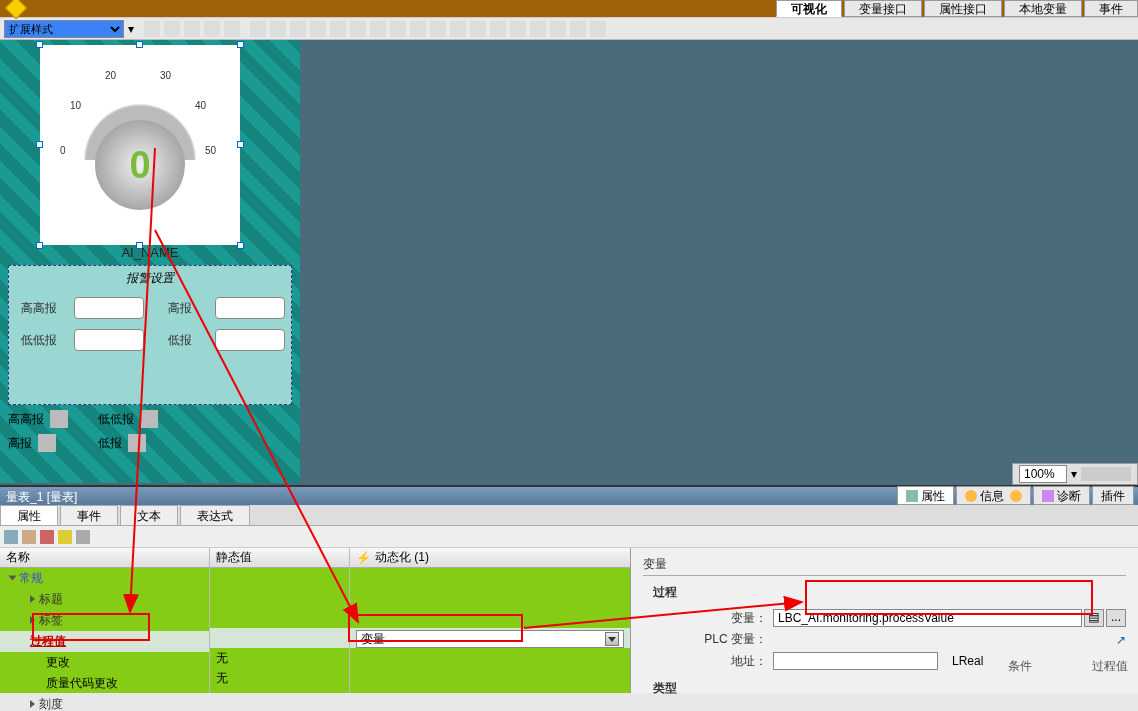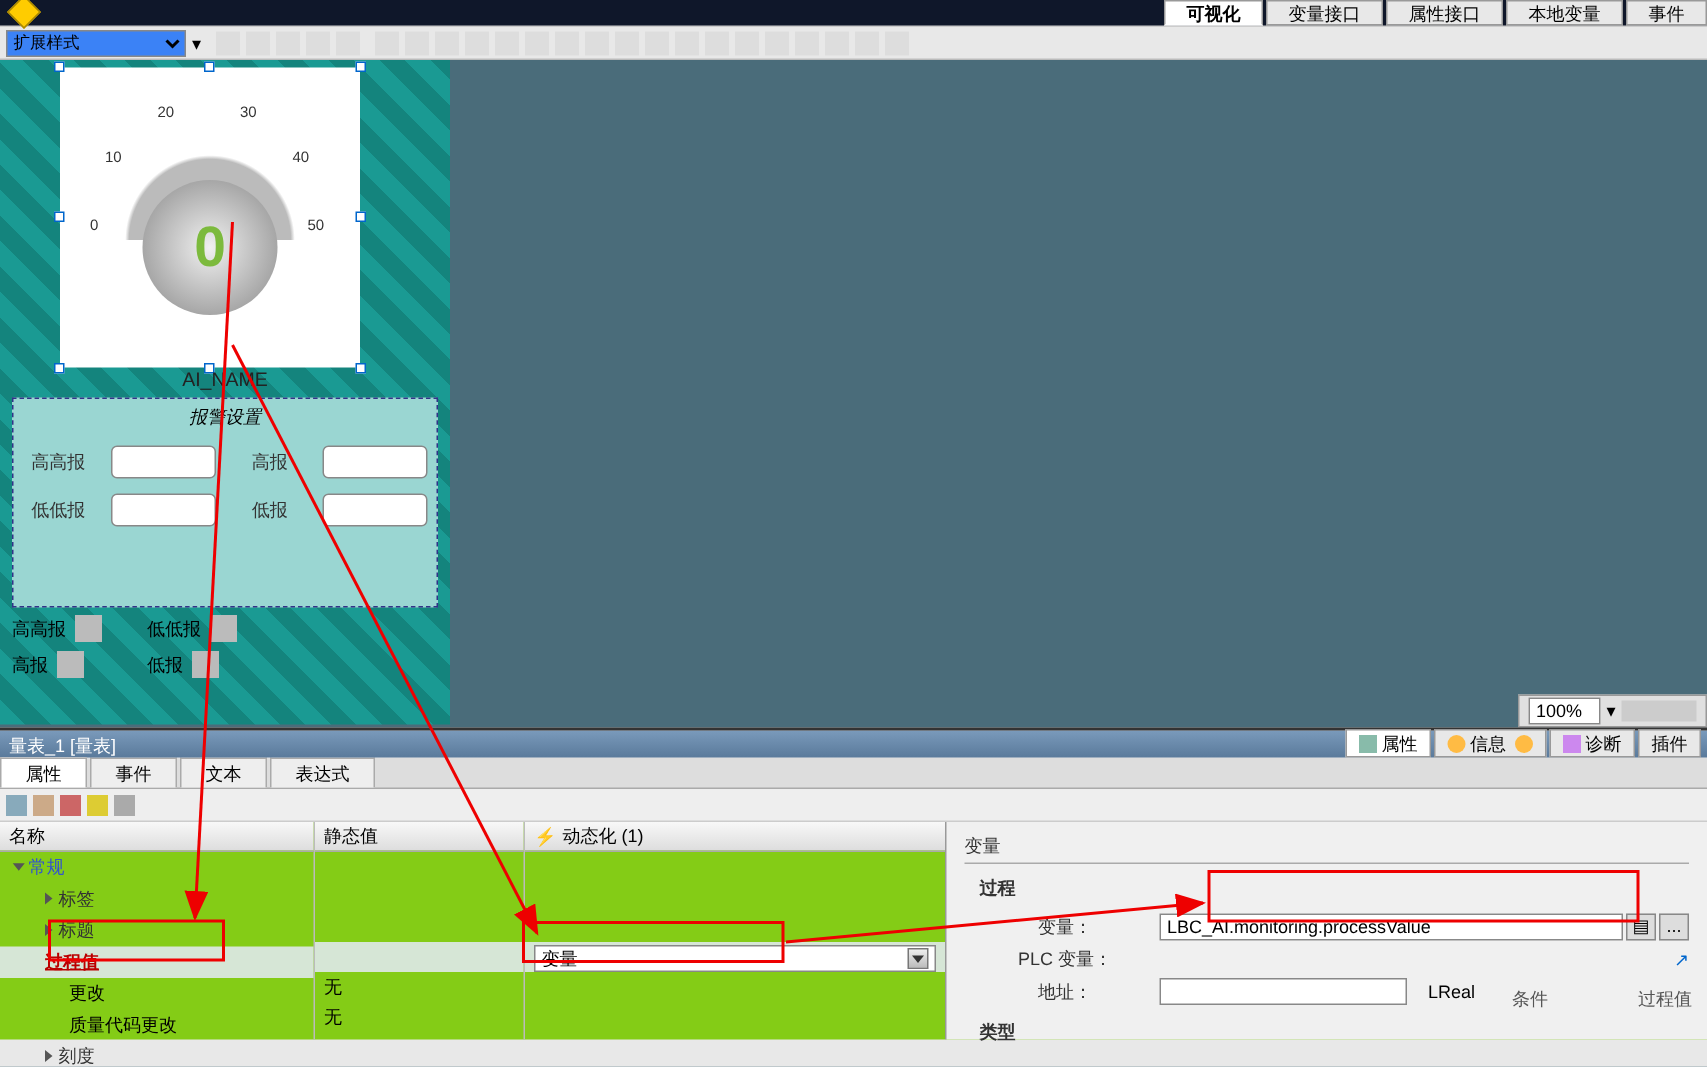--- a/index.html
+++ b/index.html
@@ -1,18 +1,18 @@
 <!DOCTYPE html>
 <html><head>
 <meta charset="utf-8">
 <style>
 * { box-sizing: border-box; margin: 0; padding: 0; font-family: "Microsoft YaHei", Arial, sans-serif; font-size: 12px; }
 html, body { width: 1138px; height: 711px; overflow: hidden; background: #e8e8e8; }
 
-.top-bar { height: 18px; background: #0f172a; border-bottom: 1px solid #ccc; }
+.top-bar { height: 18px; background: #a16207; border-bottom: 1px solid #ccc; }
 .warn-icon { width: 16px; height: 16px; display: inline-block; background: #fc0; border: 1px solid #a80; margin-left: 8px; vertical-align: middle; transform: rotate(45deg); }
 .top-tabs { position: absolute; right: 0; top: 0; display: flex; }
 .top-tab { border: 1px solid #999; background: #e8e8e8; padding: 1px 14px; margin-left: 2px; height: 17px; line-height: 15px; }
 .top-tab.active { background: #fff; font-weight: bold; border-bottom: 1px solid #fff; }
 
 .toolbar { height: 22px; background: #e8e8e8; border-bottom: 1px solid #bbb; display: flex; align-items: center; padding: 0 4px; }
 .style-select { width: 120px; height: 18px; border: 1px solid #888; background: #3b82f6; font-size: 11px; }
 .tool-group { display: flex; align-items: center; margin-left: 10px; gap: 4px; }
 .tool-btn { width: 16px; height: 16px; border: 1px solid transparent; display: inline-block; background: #ddd; }
 
@@ -73,21 +73,21 @@
 .tria.open { transform: rotate(90deg); }
 
 .dyn-cell { padding: 2px 6px; height: 20px; }
 .combo { border: 1px solid #888; background: #fff; display: flex; justify-content: space-between; align-items: center; padding: 0 4px; height: 18px; }
 .combo-arrow { width: 14px; height: 14px; background: linear-gradient(#eee,#bbb); border: 1px solid #777; display: flex; align-items: center; justify-content: center; }
 .combo-arrow::after { content: ""; border-left: 4px solid transparent; border-right: 4px solid transparent; border-top: 5px solid #333; }
 
 .right-panel { flex: 1; border-left: 1px solid #999; padding: 6px 12px; background: #f0f0f0; position: relative; }
 .group-label { color: #333; padding: 2px 0; border-bottom: 1px solid #aaa; margin-bottom: 6px; }
 .field-row { display: flex; align-items: center; margin-bottom: 4px; }
-.field-label { width: 120px; text-align: center; padding-right: 6px; color: #333; }
+.field-label { width: 120px; text-align: right; padding-right: 6px; color: #333; }
 .field-input { flex: 1; border: 1px solid #888; background: #fff; height: 18px; padding: 0 4px; }
 .field-static { flex: 1; padding: 0 4px; }
 .btn-small { width: 20px; height: 18px; border: 1px solid #888; background: #ddd; margin-left: 2px; text-align: center; line-height: 14px; }
 
 .redbox { position: absolute; border: 2px solid #e00; pointer-events: none; }
 svg.arrows { position: absolute; left: 0; top: 0; pointer-events: none; }
 </style>
 </head>
 <body>
 
@@ -239,22 +239,22 @@
   <span class="fic" style="background:#ca8"></span>
   <span class="fic" style="background:#c66"></span>
   <span class="fic" style="background:#dc3"></span>
   <span class="fic" style="background:#aaa"></span>
 </div>
 
 <div class="prop-body">
   <div class="tree-col">
     <div class="col-head">名称</div>
     <div class="tree-item tree-root"><span class="tria open"></span><span>常规</span></div>
+    <div class="tree-item tree-sub"><span class="tria"></span><span>标题</span></div>
     <div class="tree-item tree-sub"><span class="tria"></span><span>标签</span></div>
-    <div class="tree-item tree-sub"><span class="tria"></span><span>标题</span></div>
     <div class="tree-item tree-sub selected-row"><span class="highlight-a">过程值</span></div>
     <div class="tree-item" style="padding-left:46px">更改</div>
     <div class="tree-item" style="padding-left:46px">质量代码更改</div>
     <div class="tree-item tree-sub"><span class="tria"></span><span>刻度</span></div>
   </div>
 
   <div class="static-col">
     <div class="col-head">静态值</div>
     <div style="height:20px"></div>
       <div style="height:20px"></div>

